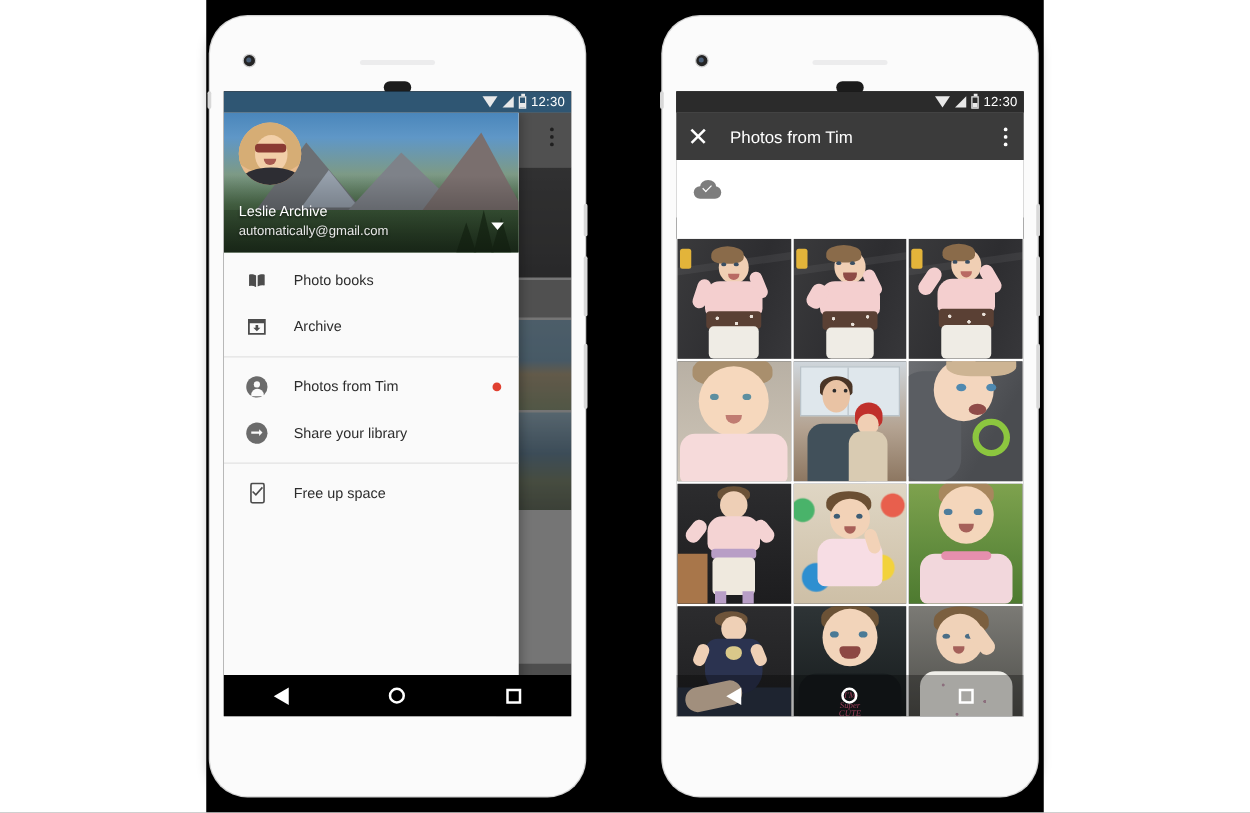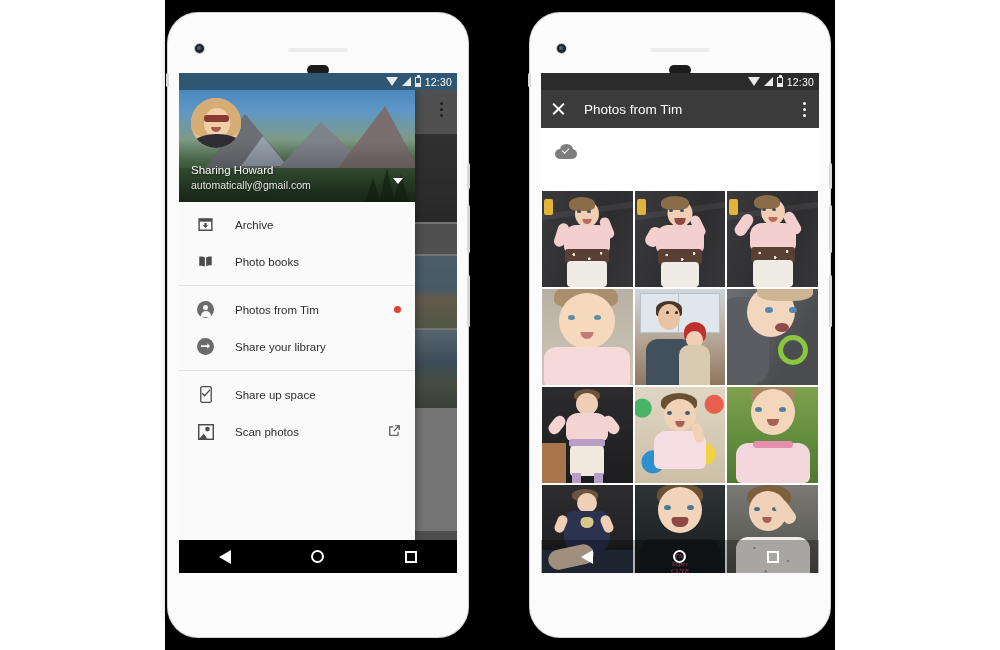--- a/index.html
+++ b/index.html
@@ -408,47 +408,47 @@
           <div class="tree" style="left:186px;border-bottom-width:24px"></div>
           <div class="hdr-shade"></div>
 
           <div class="avatar">
             <div class="av-hair"></div>
             <div class="av-face"></div>
             <div class="av-glass"></div>
             <div class="av-mouth"></div>
             <div class="av-shoulder"></div>
           </div>
-          <div class="acct-name">Sharing Howard</div>
+          <div class="acct-name">Leslie Archive</div>
           <div class="acct-mail">automatically@gmail.com</div>
           <div class="acct-caret"></div>
         </div>
 
         <div class="menu">
+
+          <div class="mi">
+            <span class="mi-ic">
+              <svg class="gi" width="17" height="15" viewBox="0 0 24 24">
+                  <path d="M11 5.5C9.2 4.3 7.1 3.8 5 3.8c-.8 0-1.6.1-2.4.3-.4.1-.6.4-.6.8v13.3c0 .5.5.9 1 .7.7-.2 1.4-.3 2-.3 1.9 0 3.8.5 5.4 1.5.3.2.6.2.6-.2V5.8c0-.1 0-.2-.1-.3zm2 0v13.6c0 .4.3.4.6.2C15.2 18.3 17.1 17.8 19 17.8c.6 0 1.3.1 2 .3.5.2 1-.2 1-.7V4.9c0-.4-.2-.7-.6-.8-.8-.2-1.6-.3-2.4-.3-2.1 0-4.2.5-6 1.7-.1.1-.1.2 0 .3z"></path>
+                </svg>
+            </span>
+            <span class="mi-lb">Photo books</span>
+          </div>
 
           <div class="mi">
             <span class="mi-ic">
               <svg class="gi" width="17" height="17" viewBox="0 0 24 24">
                   <path d="M3 4h18v16H3z" fill="none" stroke="#4c4c4c" stroke-width="2"></path>
                   <path d="M3 4h18v4H3z"></path>
                   <path d="M12 17l-4-4h2.5v-3h3v3H16z"></path>
                 </svg>
             </span>
             <span class="mi-lb">Archive</span>
           </div>
 
-          <div class="mi">
-            <span class="mi-ic">
-              <svg class="gi" width="17" height="15" viewBox="0 0 24 24">
-                  <path d="M11 5.5C9.2 4.3 7.1 3.8 5 3.8c-.8 0-1.6.1-2.4.3-.4.1-.6.4-.6.8v13.3c0 .5.5.9 1 .7.7-.2 1.4-.3 2-.3 1.9 0 3.8.5 5.4 1.5.3.2.6.2.6-.2V5.8c0-.1 0-.2-.1-.3zm2 0v13.6c0 .4.3.4.6.2C15.2 18.3 17.1 17.8 19 17.8c.6 0 1.3.1 2 .3.5.2 1-.2 1-.7V4.9c0-.4-.2-.7-.6-.8-.8-.2-1.6-.3-2.4-.3-2.1 0-4.2.5-6 1.7-.1.1-.1.2 0 .3z"></path>
-                </svg>
-            </span>
-            <span class="mi-lb">Photo books</span>
-          </div>
-
 
           <div class="divider"></div>
 
 
           <div class="mi">
             <span class="mi-ic">
               <span class="circ-ic person"></span>
             </span>
             <span class="mi-lb">Photos from Tim</span>
             <span class="red-dot"></span>
@@ -467,39 +467,23 @@
 
           <div class="divider"></div>
 
           <div class="mi">
             <span class="mi-ic">
               <svg width="14" height="17" viewBox="0 0 20 26">
                   <rect x="2" y="1" width="16" height="24" rx="2" fill="none" stroke="#4c4c4c" stroke-width="2"></rect>
                   <path d="M4 11l4 4 8-9" fill="none" stroke="#4c4c4c" stroke-width="2"></path>
                 </svg>
             </span>
-            <span class="mi-lb">Share up space</span>
-          </div>
-
-          <div class="mi">
-            <span class="mi-ic">
-              <svg width="16" height="16" viewBox="0 0 22 22">
-                  <rect x="1" y="1" width="20" height="20" fill="none" stroke="#4c4c4c" stroke-width="2"></rect>
-                  <circle cx="13" cy="7" r="3.2" fill="#4c4c4c"></circle>
-                  <path d="M1 21l7-8 5 8z" fill="#4c4c4c"></path>
-                </svg>
-            </span>
-            <span class="mi-lb">Scan photos</span>
-            <span>
-              <svg width="13" height="13" viewBox="0 0 22 22">
-                  <path d="M2 4h7v2H4v12h12v-5h2v7H2V4z" fill="#4c4c4c"></path>
-                  <path d="M12 2h8v8h-2V5.4L10.7 12.7 9.3 11.3 16.6 4H12V2z" fill="#4c4c4c"></path>
-                </svg>
-            </span>
-          </div>
+            <span class="mi-lb">Free up space</span>
+          </div>
+
         </div>
       </div>
 
       <div class="statusbar blue" style="position:absolute;left:0;right:0;top:0;">
         <span class="ic-wifi"></span>
         <span class="ic-sig"></span>
         <span class="ic-bat"></span>
         <span class="st-time">12:30</span>
       </div>
 

